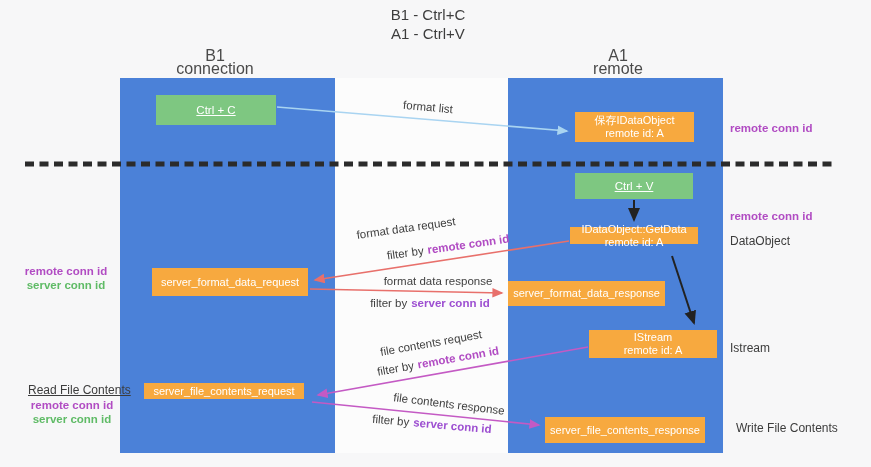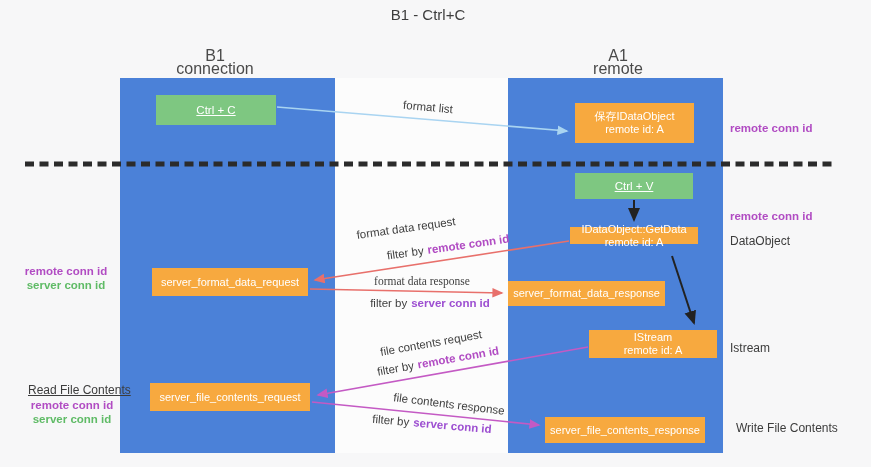--- a/index.html
+++ b/index.html
@@ -42,20 +42,21 @@
   .flow-label{position:absolute;font-size:11.5px;color:#3f3f3f;white-space:nowrap;
               transform:translate(-50%,-50%) rotate(var(--rot,0deg));display:flex;gap:4px;}
 </style>
 </head>
 <body>
 
 <div class="stage">
 
   <div class="title">
     <div>B1 - Ctrl+C</div>
+    <div>A1 - Ctrl+V</div>
   </div>
 
   <div class="col-header left">
     <div>B1</div>
     <div>connection</div>
   </div>
   <div class="col-header right">
     <div>A1</div>
     <div>remote</div>
   </div>
@@ -88,21 +89,21 @@
     <line class="ln-red" x1="569" y1="241" x2="315" y2="280" marker-end="url(#m-red)"></line>
     <line class="ln-red" x1="310" y1="289" x2="502" y2="293" marker-end="url(#m-red)"></line>
     <line class="ln-mag" x1="588" y1="347" x2="318" y2="395" marker-end="url(#m-mag)"></line>
     <line class="ln-mag" x1="312" y1="402" x2="539" y2="425" marker-end="url(#m-mag)"></line>
   </svg>
 
   <div class="node green" style="left:156px;top:95px;width:120px;height:30px;">
     <div>Ctrl + C</div>
   </div>
 
-  <div class="node orange" style="left:575px;top:103px;width:119px;height:40px;">
+  <div class="node orange" style="left:575px;top:112px;width:119px;height:30px;">
     <div>保存IDataObject</div>
     <div>remote id: A</div>
   </div>
 
   <div class="node green" style="left:575px;top:173px;width:118px;height:26px;">
     <div>Ctrl + V</div>
   </div>
 
   <div class="node orange" style="left:570px;top:227px;width:128px;height:17px;">
     <div>IDataObject::GetData</div>
@@ -115,21 +116,21 @@
 
   <div class="node orange" style="left:508px;top:281px;width:157px;height:25px;">
     <div>server_format_data_response</div>
   </div>
 
   <div class="node orange" style="left:589px;top:330px;width:128px;height:28px;">
     <div>IStream</div>
     <div>remote id: A</div>
   </div>
 
-  <div class="node orange" style="left:150px;top:383px;width:160px;height:28px;">
+  <div class="node orange" style="left:144px;top:383px;width:160px;height:16px;">
     <div>server_file_contents_request</div>
   </div>
 
   <div class="node orange" style="left:545px;top:417px;width:160px;height:26px;">
     <div>server_file_contents_response</div>
   </div>
 
   <div class="side-label purple" style="left:730px;top:122px;font-size:11.5px;">remote conn id</div>
   <div class="side-label purple" style="left:730px;top:210px;font-size:11.5px;">remote conn id</div>
   <div class="side-label" style="left:730px;top:234px;">DataObject</div>
@@ -151,21 +152,21 @@
   </div>
 
   <div class="flow-label" style="left:406px;top:228px;--rot:-8deg;">
     <span>format data request</span>
   </div>
   <div class="flow-label" style="left:448px;top:247px;--rot:-8deg;">
     <span>filter by</span>
     <span class="purple">remote conn id</span>
   </div>
 
-  <div class="flow-label" style="left:422px;top:281px;font-family:Liberation Serif, serif;">
+  <div class="flow-label" style="left:438px;top:281px;">
     <span>format data response</span>
   </div>
   <div class="flow-label" style="left:430px;top:303px;">
     <span>filter by</span>
     <span class="violet">server conn id</span>
   </div>
 
   <div class="flow-label" style="left:431px;top:343px;--rot:-10deg;">
     <span>file contents request</span>
   </div>

